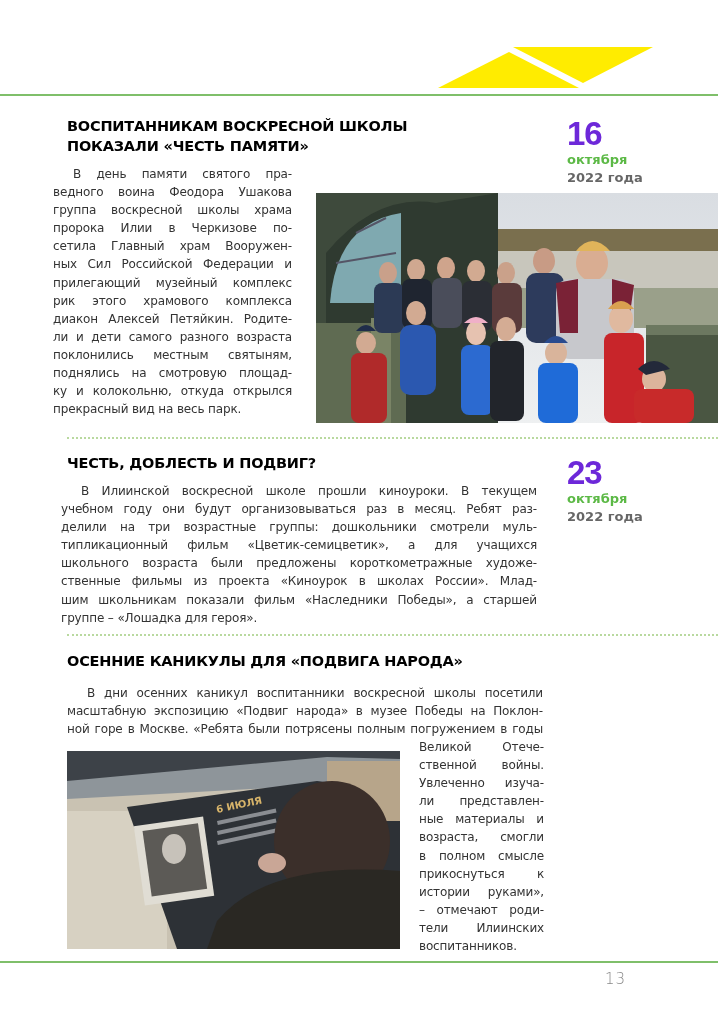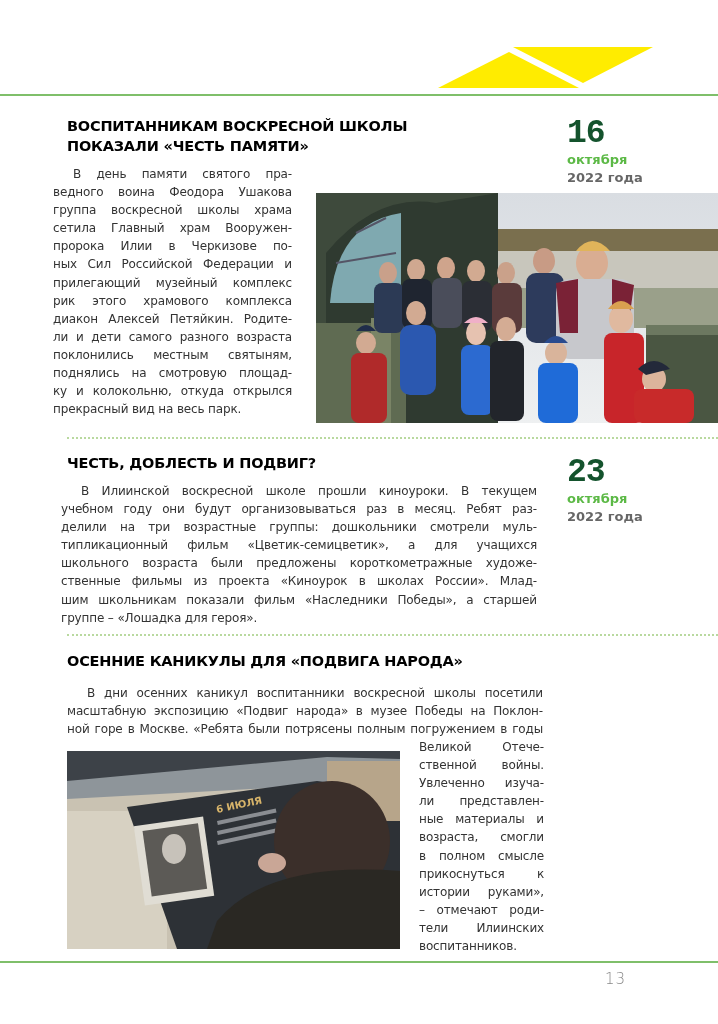--- a/index.html
+++ b/index.html
@@ -6,22 +6,22 @@
   body { width: 718px; height: 1024px; position: relative; overflow: hidden;
          font-family: "DejaVu Sans", sans-serif; color: #2a2a2a; }
   .abs { position: absolute; }
   .rule-top { left: 0; top: 94px; width: 718px; height: 2px; background: #7fbf6a; }
   .rule-bottom { left: 0; top: 961px; width: 718px; height: 2px; background: #7fbf6a; }
   .dotted { height: 0; border-top: 2px dotted #b9d99f; }
   .headline { font-family: "DejaVu Sans", sans-serif; font-weight: bold; font-size: 14.5px;
               line-height: 20px; color: #000000; letter-spacing: -0.2px; }
   .body-text { font-family: "DejaVu Sans", sans-serif; font-size: 12px; line-height: 18.1px;
                color: #333333; text-align: justify; letter-spacing: -0.15px; }
-  .date-day { font-family: Liberation Mono, monospace; font-weight: bold; font-size: 33px;
-              line-height: 34px; color: #14532d; letter-spacing: -1px; }
+  .date-day { font-family: Liberation Sans, sans-serif; font-weight: bold; font-size: 33px;
+              line-height: 34px; color: #6d28d9; letter-spacing: -1px; }
   .date-month { font-family: "DejaVu Sans", sans-serif; font-weight: bold; font-size: 13px;
                 line-height: 18px; color: #5cb946; }
   .date-year { font-family: "DejaVu Sans", sans-serif; font-weight: bold; font-size: 13px;
                line-height: 18px; color: #666666; }
   .page-num { font-family: "DejaVu Sans", sans-serif; font-size: 15px; color: #888888;
               font-weight: 300; letter-spacing: 1px; }
   .photo { overflow: hidden; }
   .line { display: block; white-space: nowrap; text-align: justify; text-align-last: justify; }
   .line.last { text-align-last: left; }
 </style>
@@ -42,22 +42,22 @@
 <div class="abs" style="left:567px;top:117px;width:120px;">
   <div class="date-day">16</div>
   <div class="date-month">октября</div>
   <div class="date-year">2022 года</div>
 </div>
 
 <div class="abs body-text" style="left:53px;top:165px;width:239px;">
   <span class="line" style="padding-left:20px;">В день памяти святого пра-</span>
   <span class="line">ведного воина Феодора Ушакова</span>
   <span class="line">группа воскресной школы храма</span>
+  <span class="line">пророка Илии в Черкизове по-</span>
   <span class="line">сетила Главный храм Вооружен-</span>
-  <span class="line">пророка Илии в Черкизове по-</span>
   <span class="line">ных Сил Российской Федерации и</span>
   <span class="line">прилегающий музейный комплекс</span>
   <span class="line">рик этого храмового комплекса</span>
   <span class="line">диакон Алексей Петяйкин. Родите-</span>
   <span class="line">ли и дети самого разного возраста</span>
   <span class="line">поклонились местным святыням,</span>
   <span class="line">поднялись на смотровую площад-</span>
   <span class="line">ку и колокольню, откуда открылся</span>
   <span class="line last">прекрасный вид на весь парк.</span>
 </div>

